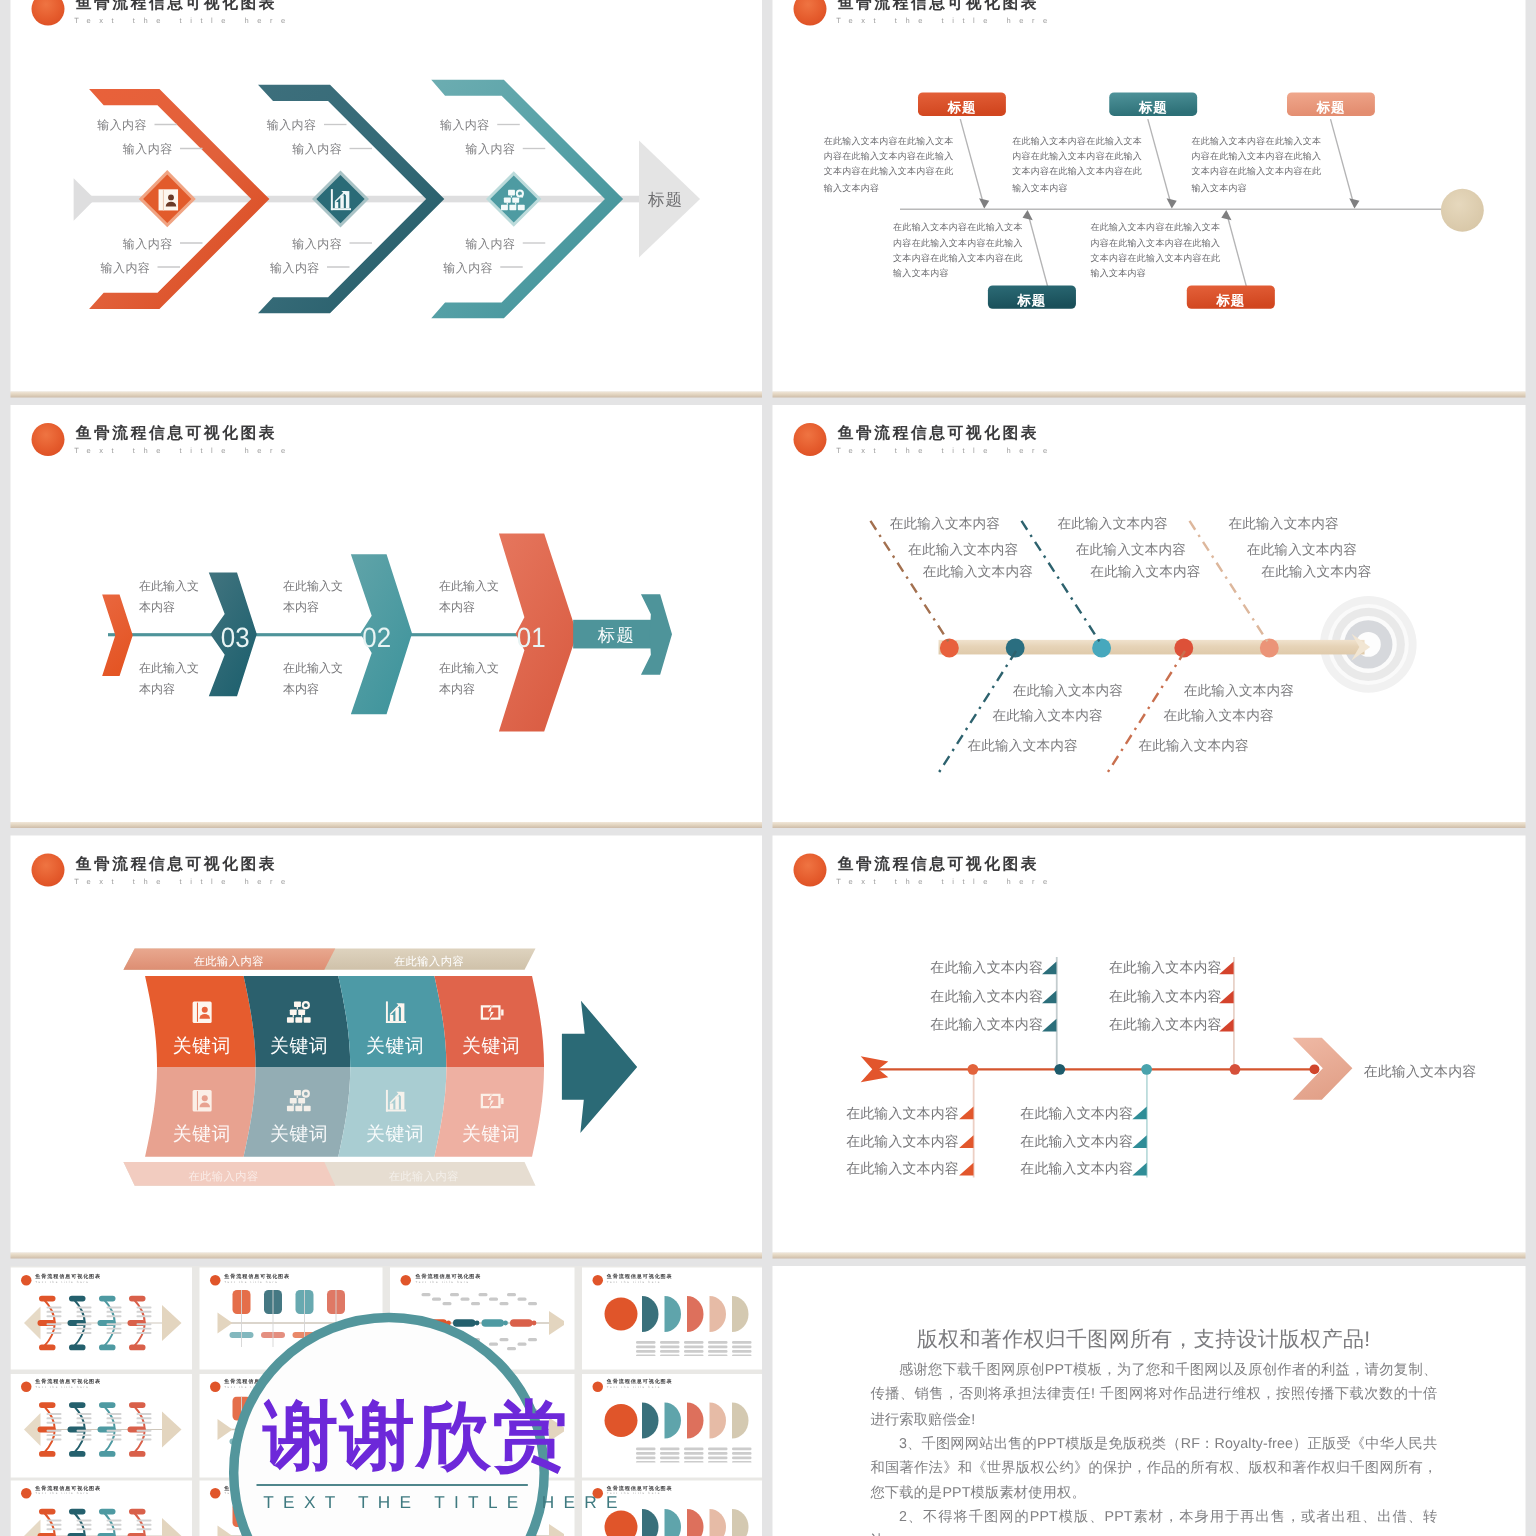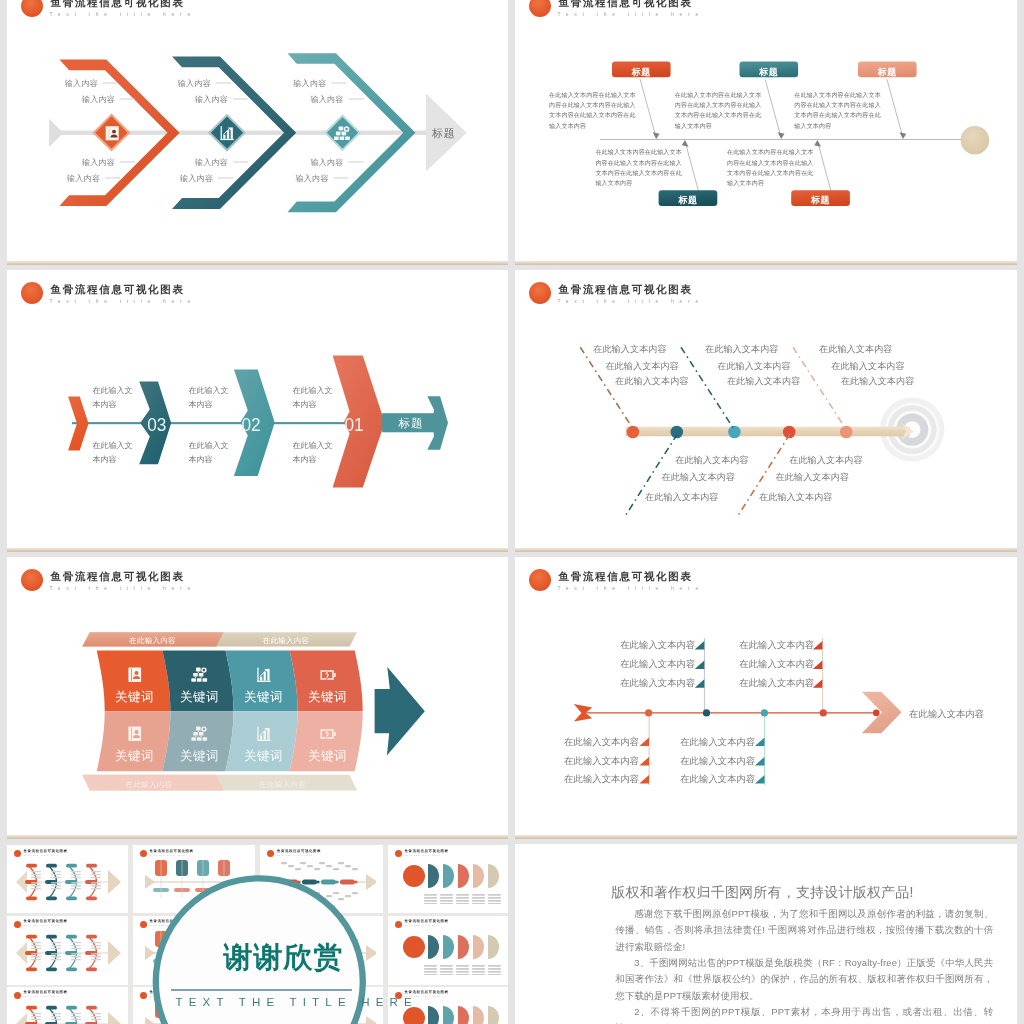--- a/index.html
+++ b/index.html
@@ -30,24 +30,24 @@
   .s4txt{position:absolute;font-size:9.1px;color:#7b7b7e;white-space:nowrap;letter-spacing:0.1px;}
   .s5cap text{font-size:7.5px;fill:#fff;font-family:"Liberation Sans",sans-serif;text-anchor:middle;letter-spacing:0.3px;}
   .s5kw text{font-size:12.5px;fill:#fff;font-family:"Liberation Sans",sans-serif;text-anchor:middle;letter-spacing:0.5px;}
   .s6txt{position:absolute;font-size:9.3px;color:#77777a;white-space:nowrap;letter-spacing:0.1px;}
   .thumbgrid{position:absolute;left:0;top:0;width:501px;height:180px;}
   .thumb{position:absolute;background:#fff;overflow:hidden;}
   .thumb .th-dot{position:absolute;left:7px;top:5px;width:7px;height:7px;border-radius:50%;background:#e0552a;}
   .thumb .th-t1{position:absolute;left:17px;top:3.5px;font-size:3.4px;font-weight:bold;color:#3b3b3d;letter-spacing:0.6px;white-space:nowrap;}
   .thumb .th-t2{position:absolute;left:17px;top:8.5px;font-size:2px;color:#a4a4a4;letter-spacing:1.1px;white-space:nowrap;}
   .thumb .th-art{position:absolute;left:6px;top:15px;}
-  .thanks-title{position:absolute;left:168.5px;top:92px;width:168px;text-align:right;font-size:29px;line-height:42px;font-weight:bold;color:#0f766e;letter-spacing:1px;white-space:nowrap;}
+  .thanks-title{position:absolute;left:168.5px;top:92px;width:168px;text-align:right;font-size:50px;line-height:42px;font-weight:bold;color:#6d28d9;letter-spacing:1px;white-space:nowrap;}
   .thanks-sub{position:absolute;left:168.5px;top:152px;width:168px;text-align:center;font-size:11.5px;color:#3f7a80;letter-spacing:6.2px;white-space:nowrap;}
   .cr-title{position:absolute;left:96.3px;top:40px;width:300px;font-size:14px;color:#7b7b7e;white-space:nowrap;letter-spacing:0.2px;}
-  .cr-body{position:absolute;left:65.3px;width:378px;font-size:9.5px;line-height:16.3px;color:#808083;letter-spacing:0.1px;text-align:justify;margin-left:35px;}
+  .cr-body{position:absolute;left:65.3px;width:378px;font-size:9.5px;line-height:16.3px;color:#808083;letter-spacing:0.1px;text-align:justify;}
 
   .cr-ind{text-indent:19px;}
 </style>
 </head>
 <body>
 
 <div class="page">
 
   <div class="slide" id="s1" style="left:7px;top:-17px;width:501px;height:278px;">
       <div class="hdr">

